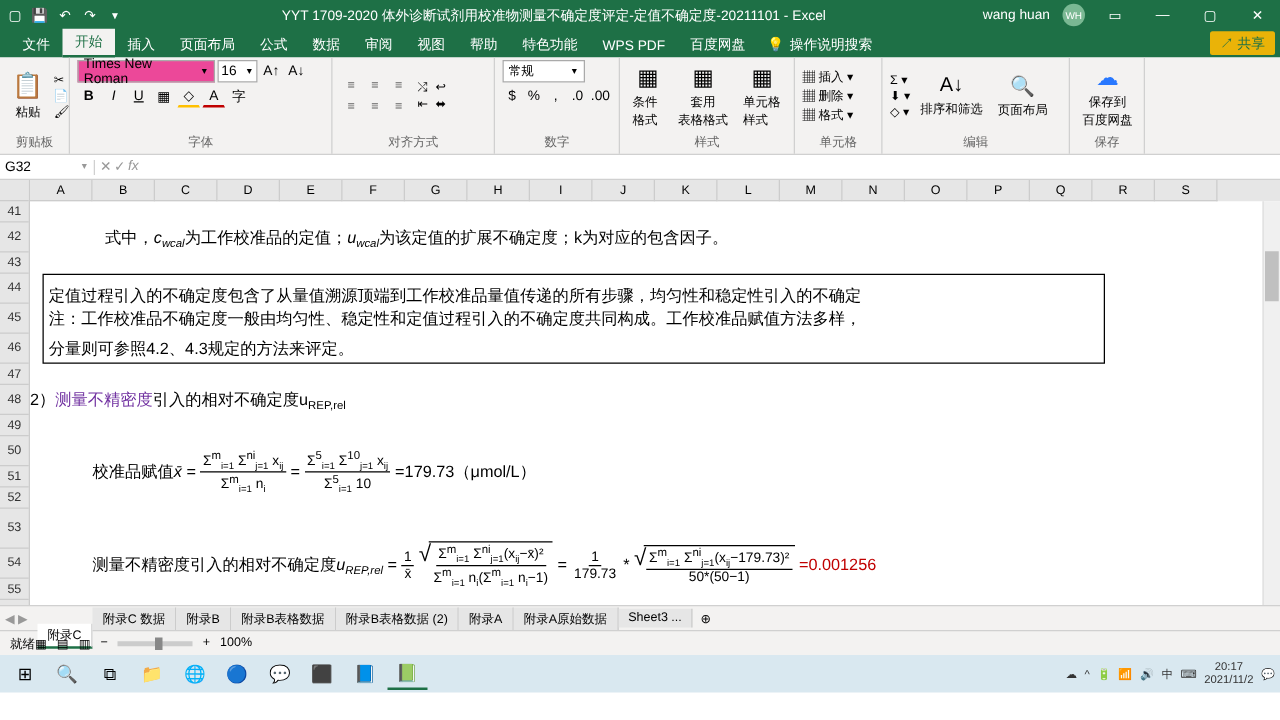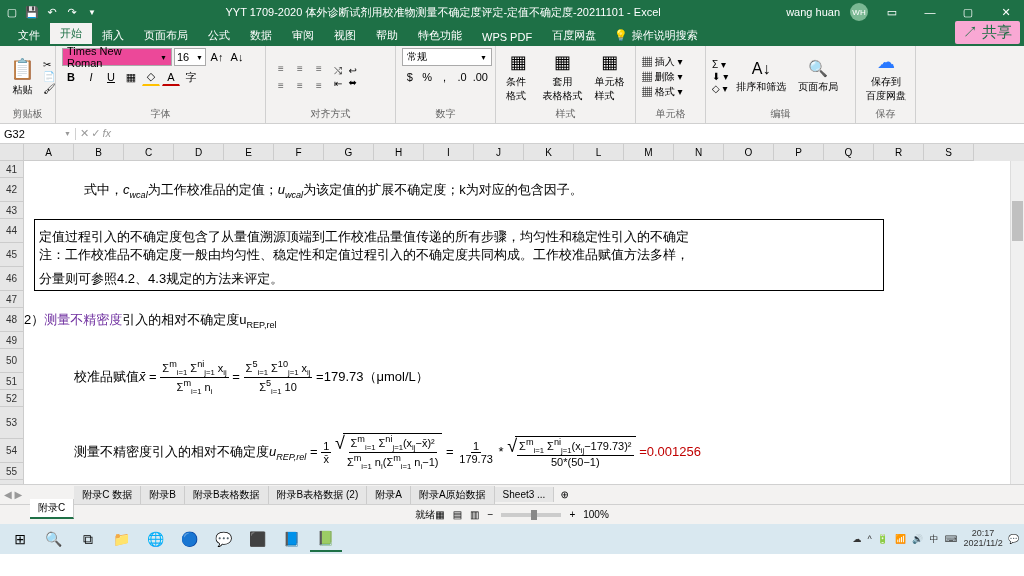--- a/index.html
+++ b/index.html
@@ -9,21 +9,21 @@
 .titlebar-icon { width: 16px; height: 16px; display: flex; align-items: center; justify-content: center; }
 .titlebar-title { flex: 1; text-align: center; font-size: 11px; }
 .titlebar-right { display: flex; gap: 10px; align-items: center; }
 .win-btn { width: 28px; height: 20px; display: flex; align-items: center; justify-content: center; color: #fff; }
 .avatar { width: 18px; height: 18px; border-radius: 50%; background: #7ab893; display: flex; align-items: center; justify-content: center; font-size: 8px; }
 .ribbon-tabs { background: #1e7046; height: 22px; display: flex; align-items: end; padding-left: 8px; gap: 0; }
 .ribbon-tab { padding: 3px 10px; color: #fff; font-size: 11px; cursor: pointer; }
 .ribbon-tab.active { background: #f3f2f1; color: #1e7046; border-bottom: 2px solid #1e7046; }
 .ribbon-tab.file { background: transparent; }
 .ribbon-right { margin-left: auto; display: flex; }
-.share-btn { background: #f9a8d4; color: #1e7046; padding: 2px 8px; margin: 2px 4px; font-size: 15px; border-radius: 2px; }
+.share-btn { background: #eab308; color: #1e7046; padding: 2px 8px; margin: 2px 4px; font-size: 11px; border-radius: 2px; }
 .tell-me { color: #fff; font-size: 11px; padding: 3px 8px; display: flex; align-items: center; gap: 4px; }
 .ribbon { background: #f3f2f1; height: 78px; display: flex; border-bottom: 1px solid #d0d0d0; }
 .ribbon-group { border-right: 1px solid #d0d0d0; padding: 2px 6px; display: flex; flex-direction: column; justify-content: space-between; }
 .ribbon-group-label { text-align: center; font-size: 10px; color: #666; padding-top: 2px; }
 .ribbon-group-content { display: flex; gap: 4px; align-items: center; flex: 1; }
 .big-btn { display: flex; flex-direction: column; align-items: center; gap: 2px; padding: 2px 4px; font-size: 10px; }
 .icon-btn { width: 18px; height: 18px; display: flex; align-items: center; justify-content: center; border: 1px solid transparent; font-size: 11px; }
 .font-row { display: flex; gap: 2px; align-items: center; margin-bottom: 2px; }
 .font-name { width: 110px; height: 18px; border: 1px solid #aaa; background: #ec4899; font-size: 11px; padding: 0 4px; display: flex; align-items: center; justify-content: space-between; }
 .font-size { width: 32px; height: 18px; border: 1px solid #aaa; background: #fff; font-size: 11px; padding: 0 2px; display: flex; align-items: center; justify-content: space-between; }
@@ -39,21 +39,21 @@
 .row-header { height: 17px; border-bottom: 1px solid #ccc; font-size: 10px; display: flex; align-items: center; justify-content: center; color: #333; }
 .row-header.tall { height: 24px; }
 .col-headers-row { height: 17px; background: #e6e6e6; display: flex; }
 .col-header { width: 50px; border-right: 1px solid #ccc; border-bottom: 1px solid #ccc; font-size: 10px; display: flex; align-items: center; justify-content: center; }
 .cells { flex: 1; position: relative; overflow: hidden; }
 .content-area { position: absolute; left: 0; top: 17px; width: 100%; font-family: "Times New Roman", serif; }
 .text-line { position: absolute; font-size: 13px; color: #000; white-space: nowrap; }
 .sheet-tabs { height: 20px; display: flex; align-items: center; border-top: 1px solid #d0d0d0; background: #f3f2f1; padding-left: 30px; font-size: 10px; }
 .sheet-tab { padding: 2px 8px; border-right: 1px solid #ccc; background: #e6e6e6; }
 .sheet-tab.active { background: #fff; border-bottom: 2px solid #1e7046; margin-top: 29px; }
-.status-bar { height: 20px; background: #f3f2f1; border-top: 1px solid #d0d0d0; display: flex; align-items: center; padding: 0 8px; font-size: 10px; justify-content: center; }
+.status-bar { height: 20px; background: #f3f2f1; border-top: 1px solid #d0d0d0; display: flex; align-items: center; padding: 0 8px; font-size: 10px; justify-content: flex-start; }
 .taskbar { height: 30px; background: #d9e8f0; display: flex; align-items: center; padding: 0 4px; gap: 2px; }
 .task-icon { width: 32px; height: 26px; display: flex; align-items: center; justify-content: center; font-size: 14px; }
 .taskbar-right { margin-left: auto; display: flex; align-items: center; gap: 6px; font-size: 9px; color: #333; }
 .boxed { border: 1px solid #000; }
 sub { font-size: 0.7em; }
 .col-block { display: flex; flex-direction: column; gap: 1px; font-size: 10px; }
 .purple { color: #7030a0; }
 .red { color: #c00000; }
 .frac { display: inline-flex; flex-direction: column; align-items: center; vertical-align: middle; font-size: 11px; line-height: 1.1; }
 .frac .num { border-bottom: 1px solid #000; padding: 0 2px; }
@@ -171,21 +171,21 @@
       </div>
       <div class="col-block">
         <span>↩</span>
         <span>⬌</span>
       </div>
     </div>
     <div class="ribbon-group-label">对齐方式</div>
   </div>
   <div class="ribbon-group" style="width:100px">
     <div style="flex:1">
-      <div class="dropdown-btn" style="width:90px">
+      <div class="dropdown-btn" style="width:66px">
           <span>常规</span>
           <span style="font-size:7px">▼</span>
         </div>
       <div class="font-row" style="margin-top:2px">
         <span class="icon-btn">$</span>
         <span class="icon-btn">%</span>
         <span class="icon-btn">,</span>
         <span class="icon-btn">.0</span>
         <span class="icon-btn">.00</span>
       </div>

